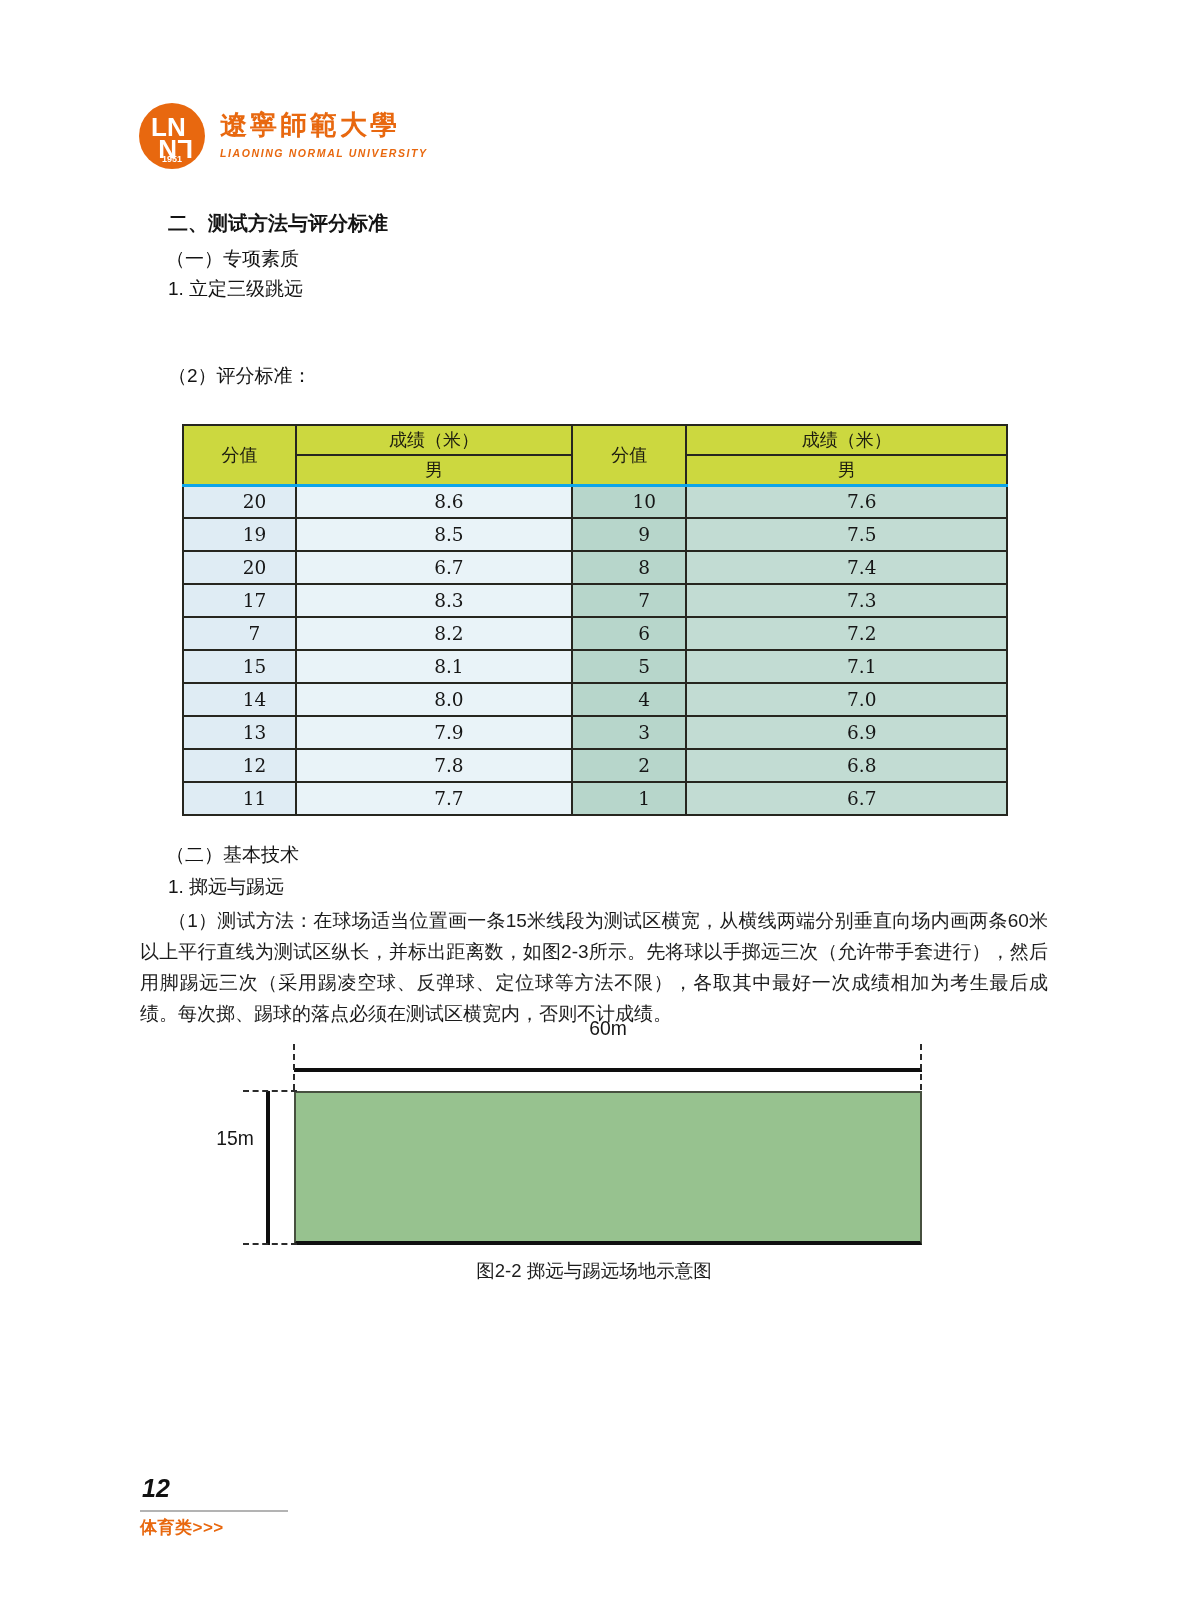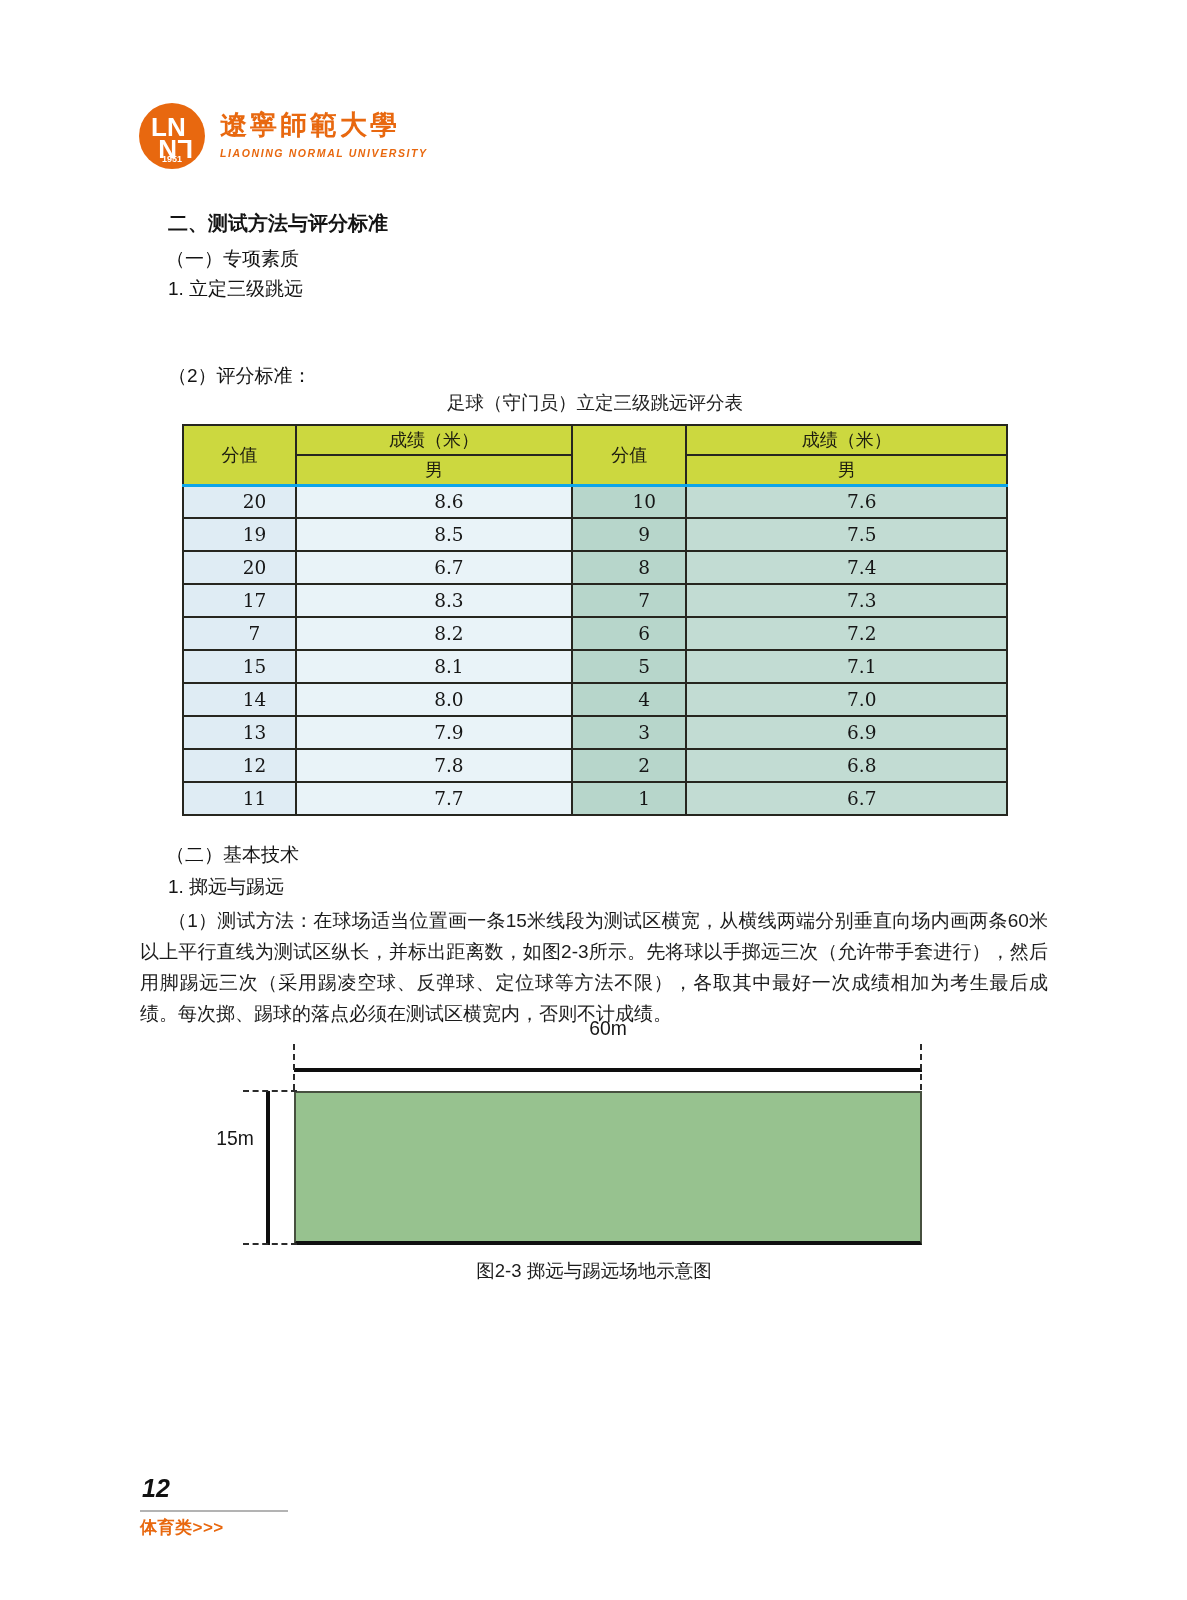--- a/index.html
+++ b/index.html
@@ -100,21 +100,20 @@
       <div class="cn">遼寧師範大學</div>
       <div class="en">LIAONING NORMAL UNIVERSITY</div>
     </div>
   </div>
 
   <div class="abs h-main">二、测试方法与评分标准</div>
   <div class="abs h-sub1">（一）专项素质</div>
   <div class="abs h-item1">1. 立定三级跳远</div>
   <div class="abs score-label">（2）评分标准：</div>
 
-  <div class="abs tbl-title">足球（守门员）立定三级跳远评分表</div>
   <table class="score">
     <colgroup>
       <col style="width:13.7%">
         <col style="width:33.5%">
         <col style="width:13.9%">
         <col style="width:38.9%">
     </colgroup>
     <thead>
       <tr>
         <th rowspan="2">分值</th>
@@ -199,19 +198,19 @@
     <div class="dim-label w-label">60m</div>
     <div class="dim-line-h"></div>
     <div class="vtick l"></div>
     <div class="vtick r"></div>
     <div class="field"></div>
     <div class="dim-line-v"></div>
     <div class="htick t"></div>
     <div class="htick b"></div>
     <div class="dim-label h-label">15m</div>
   </div>
-  <div class="abs fig-caption">图2-3 掷远与踢远场地示意图</div>
+  <div class="abs fig-caption">图2-2 掷远与踢远场地示意图</div>
 
   <div class="page-num">12</div>
   <div class="footer-line"></div>
   <div class="footer-cat">体育类&gt;&gt;&gt;</div>
 
 </div>
 
 </body></html>

